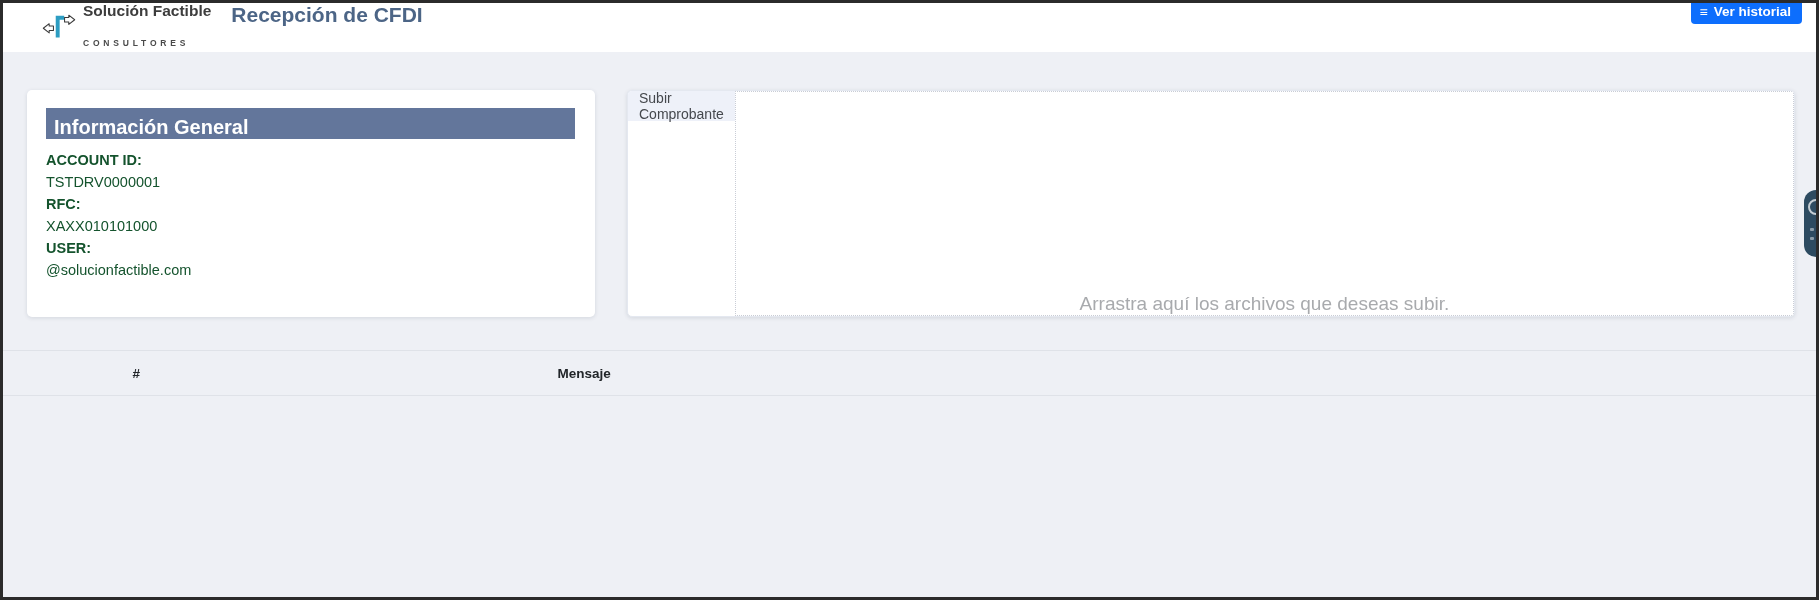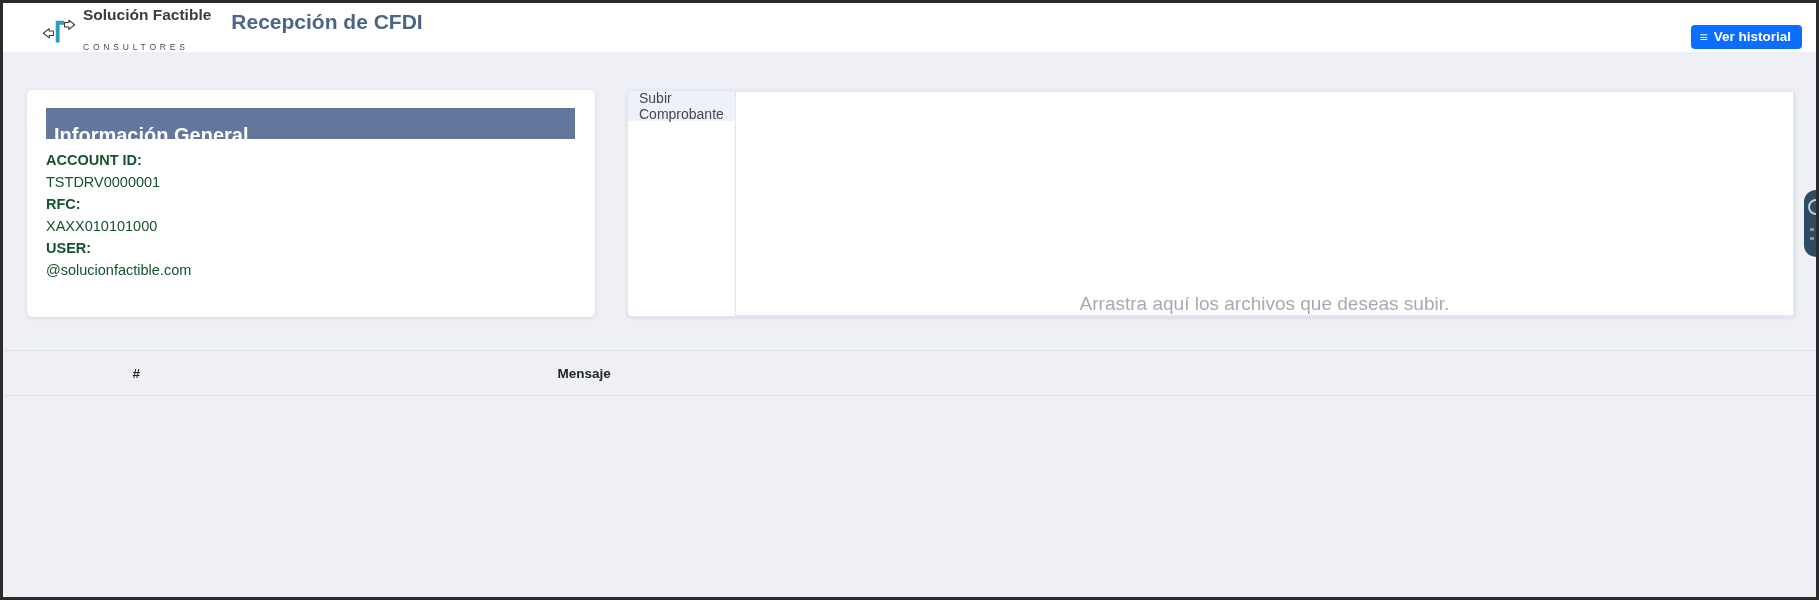--- a/index.html
+++ b/index.html
@@ -15,28 +15,28 @@
     border: 3px solid #2b2b2b;
     background: #eef0f5;
     overflow: hidden;
   }
 
   
   .topbar {
     height: 49px;
     background: #ffffff;
     display: flex;
-    align-items: flex-end;
+    align-items: flex-start;
     padding: 0 14px 0 39px;
   }
   .logo { display: flex; align-items: center; gap: 7px; }
   .logo svg { display: block; }
   .logo-text { display: flex; flex-direction: column; line-height: 1.08; }
   .logo-primary { font-size: 15.5px; font-weight: bold; color: #3d3d3d; }
-  .logo-secondary { font-size: 8.5px; letter-spacing: 3.8px; color: #4a4a4a; margin-top: 19px; }
+  .logo-secondary { font-size: 8.5px; letter-spacing: 3.8px; color: #4a4a4a; margin-top: 19px; font-weight: bold; }
   .page-title {
     margin: 0 0 18px 20px;
     font-size: 21px;
     font-weight: bold;
     color: #4c6586;
   }
   .history-btn {
     margin-left: auto;
     background: #0d6efd;
     color: #ffffff;
@@ -72,21 +72,21 @@
     flex: 0 0 568px;
     padding: 18px 20px 0 19px;
   }
   .info-title {
     background: #63769b;
     color: #ffffff;
     font-weight: bold;
     font-size: 20px;
     height: 31px;
     line-height: 31px;
-    padding: 12px 8px;
+    padding: 4px 8px;
   }
   .info-fields {
     margin-top: 10px;
     font-size: 14.5px;
     line-height: 22px;
     color: #14532d;
   }
   .field-label { font-weight: bold; }
   .field-value { font-weight: normal; }
 

